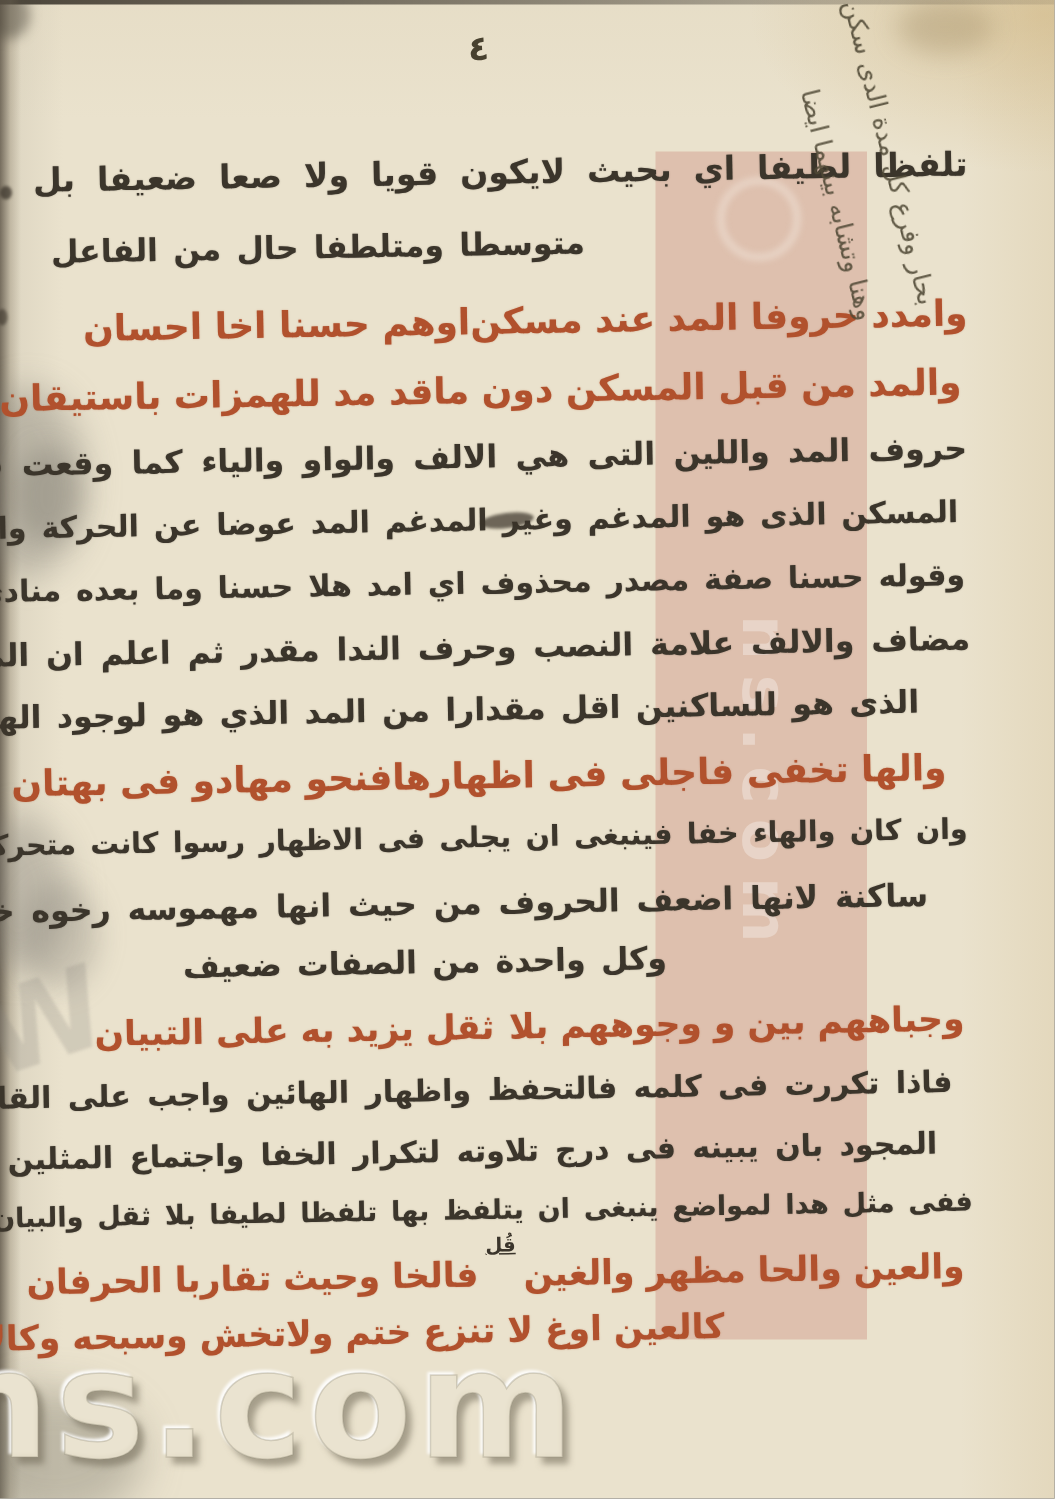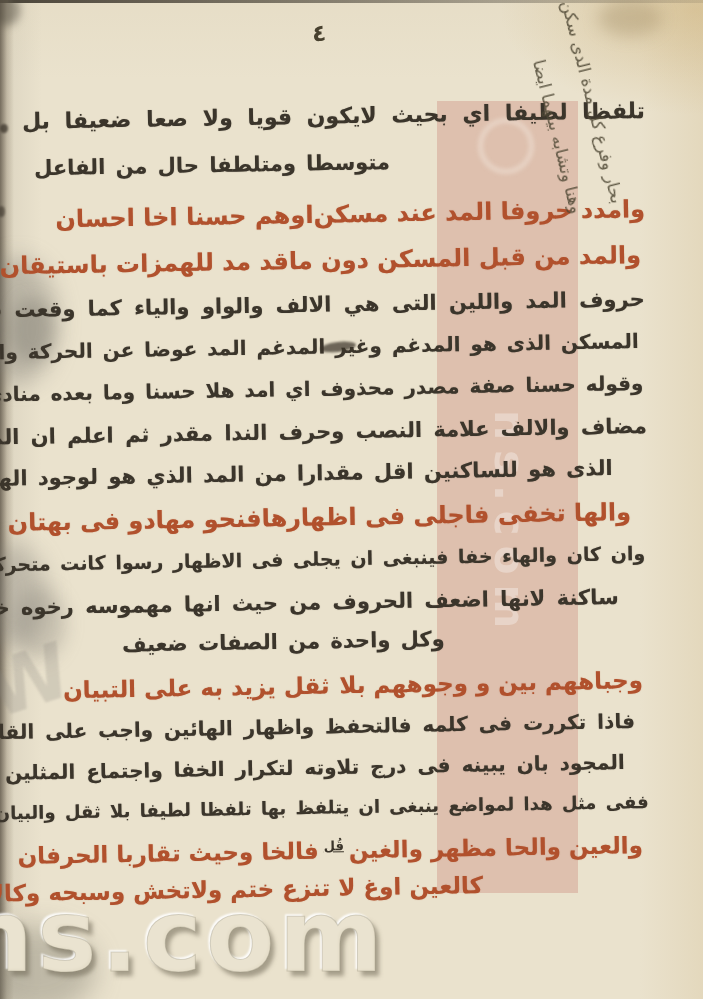--- a/index.html
+++ b/index.html
@@ -23,21 +23,21 @@
   .highlight-band{position:absolute;left:437px;top:101px;width:141px;height:792px;}
   .ring{position:absolute;left:478px;top:118px;width:46px;height:46px;border-radius:50%;
     border:5px solid rgba(240,228,216,0.55);filter:blur(2px);}
   .page-number{position:absolute;left:312px;top:20px;font-size:23px;font-weight:bold;
     color:#48412f;transform:rotate(-3deg);}
   .line{position:absolute;direction:rtl;white-space:nowrap;font-weight:bold;
     transform:rotate(-1deg);transform-origin:100% 50%;line-height:1.25;}
   .line.black{color:var(--ink);text-shadow:0 0 1px rgba(60,54,44,.45);}
   .line.red{color:var(--red);text-shadow:0 0 1px rgba(177,81,45,.5);}
   .line.verse{display:flex;justify-content:space-between;align-items:flex-start;}
-  .sup{font-size:13px;color:var(--ink);position:relative;top:-13px;margin:15px 5px;
+  .sup{font-size:13px;color:var(--ink);position:relative;top:-13px;margin:0 5px;
     text-shadow:none;white-space:nowrap;text-decoration:underline;}
   .scribble{position:absolute;left:320px;top:342px;width:36px;height:10px;
     background:rgba(55,48,38,.7);border-radius:50%;transform:rotate(-7deg);filter:blur(1px);}
   .margin-note{position:absolute;left:306px;top:198px;width:332px;
     transform:rotate(76deg);transform-origin:100% 0;
     direction:rtl;text-align:right;font-size:17px;line-height:42px;
     color:rgba(78,72,52,.88);letter-spacing:1px;filter:blur(.3px);}
   .wm-bottom{position:absolute;left:-38px;top:878px;font-size:100px;font-weight:bold;
     letter-spacing:4px;color:rgba(233,225,206,0.95);
     -webkit-text-stroke:1px rgba(150,142,122,0.35);

